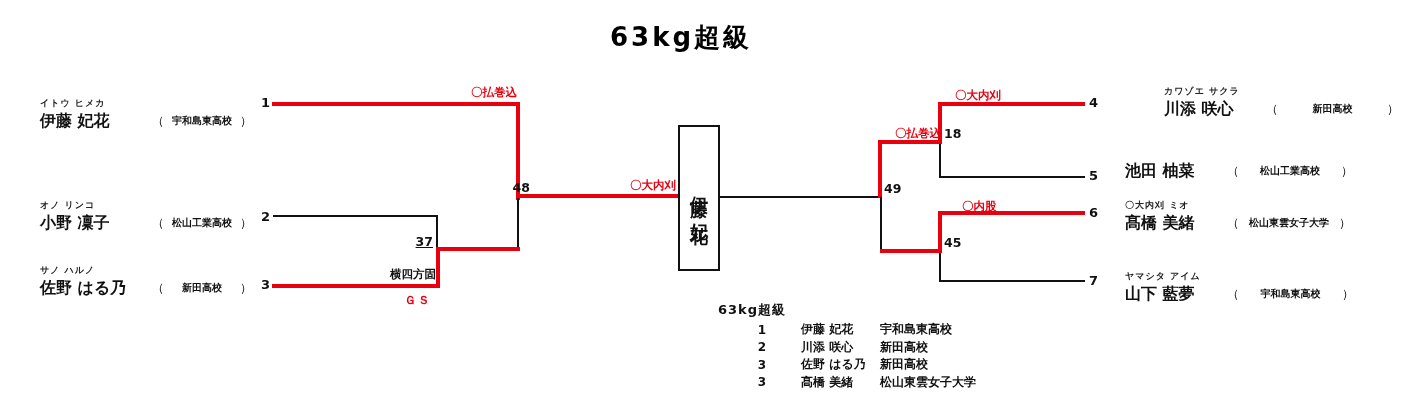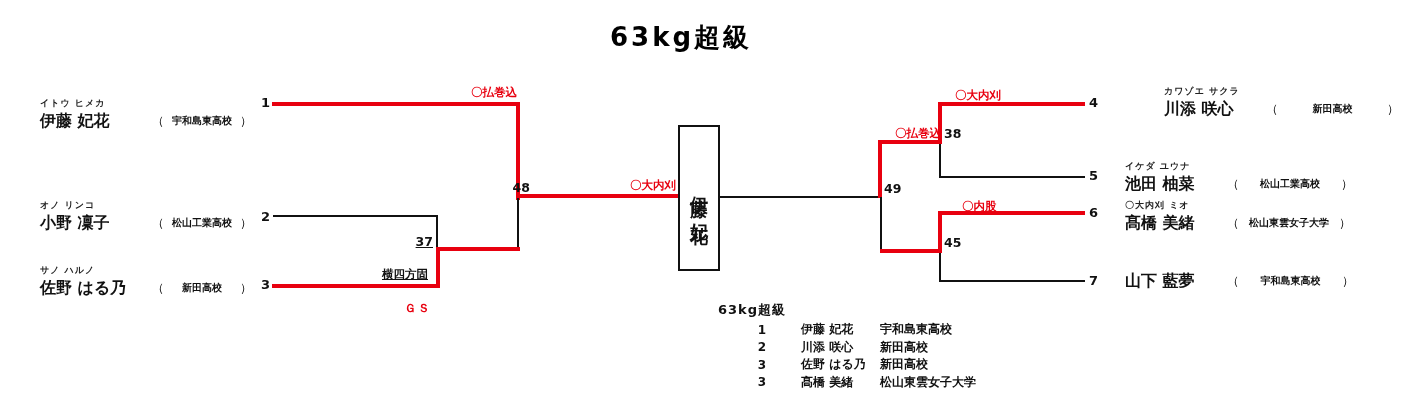--- a/index.html
+++ b/index.html
@@ -85,40 +85,40 @@
     <div class="furi">カワゾエ サクラ</div>
     <div class="pline">
       <span class="pname">川添 咲心</span>
       <span class="paren">（</span>
       <span class="school">新田高校</span>
       <span class="paren">）</span>
     </div>
   </div>
 
   <div class="player pr" style="left:1125px;top:161px;width:228px;">
-    <div class="furi">イケダ ユウナ</div>
     <div class="pline">
       <span class="pname">池田 柚菜</span>
       <span class="paren">（</span>
       <span class="school">松山工業高校</span>
       <span class="paren">）</span>
     </div>
   </div>
 
   <div class="player pr" style="left:1125px;top:200px;width:226px;">
     <div class="furi">〇大内刈 ミオ</div>
     <div class="pline">
       <span class="pname">髙橋 美緒</span>
       <span class="paren">（</span>
       <span class="school">松山東雲女子大学</span>
       <span class="paren">）</span>
     </div>
   </div>
 
   <div class="player pr" style="left:1125px;top:271px;width:229px;">
+    <div class="furi">ヤマシタ アイム</div>
     <div class="pline">
       <span class="pname">山下 藍夢</span>
       <span class="paren">（</span>
       <span class="school">宇和島東高校</span>
       <span class="paren">）</span>
     </div>
   </div>
 
   <div class="num seed ra abs" style="left:246px;top:96px;width:24px;">1</div>
   <div class="num seed ra abs" style="left:246px;top:210px;width:24px;">2</div>
@@ -151,28 +151,28 @@
   <div class="vl win" style="left:938px;top:102px;width:4px;height:42px;"></div>
   <div class="vl" style="left:939px;top:144px;width:2px;height:34px;"></div>
   <div class="hl" style="left:939px;top:176px;width:146px;height:2px;"></div>
   <div class="hl win" style="left:938px;top:211px;width:147px;height:4px;"></div>
   <div class="vl win" style="left:938px;top:211px;width:4px;height:42px;"></div>
   <div class="vl" style="left:939px;top:253px;width:2px;height:29px;"></div>
   <div class="hl" style="left:939px;top:280px;width:146px;height:2px;"></div>
 
   <div class="num ra abs" style="left:500px;top:181px;width:30px;">48</div>
   <div class="num ra abs" style="left:403px;top:235px;width:30px;text-decoration:underline;">37</div>
-  <div class="num abs" style="left:944px;top:127px;">38</div>
+  <div class="num abs" style="left:944px;top:127px;">18</div>
   <div class="num abs" style="left:884px;top:182px;">49</div>
   <div class="num abs" style="left:944px;top:236px;">45</div>
 
   <div class="tech red ra" style="left:427px;top:86px;width:90px;">〇払巻込</div>
   <div class="tech red ra" style="left:586px;top:179px;width:90px;">〇大内刈</div>
-  <div class="tech blk ra" style="left:338px;top:268px;width:90px;text-decoration:underline;">横四方固</div>
-  <div class="tech red ctr" style="left:401px;top:302px;width:34px;letter-spacing:2px;font-family:Liberation Serif, serif;">ＧＳ</div>
+  <div class="tech blk ra" style="left:346px;top:268px;width:90px;">横四方固</div>
+  <div class="tech red ctr" style="left:401px;top:294px;width:34px;letter-spacing:2px;font-family:Liberation Serif, serif;">ＧＳ</div>
   <div class="tech red" style="left:955px;top:89px;">〇大内刈</div>
   <div class="tech red ra" style="left:851px;top:127px;width:90px;">〇払巻込</div>
   <div class="tech red" style="left:962px;top:200px;">〇内股</div>
 
   <div class="results">
     <div class="res-head">63kg超級</div>
     <div class="res-row">
       <span class="res-rank">1</span>
       <span class="res-name">伊藤 妃花</span>
       <span class="res-school">宇和島東高校</span>

